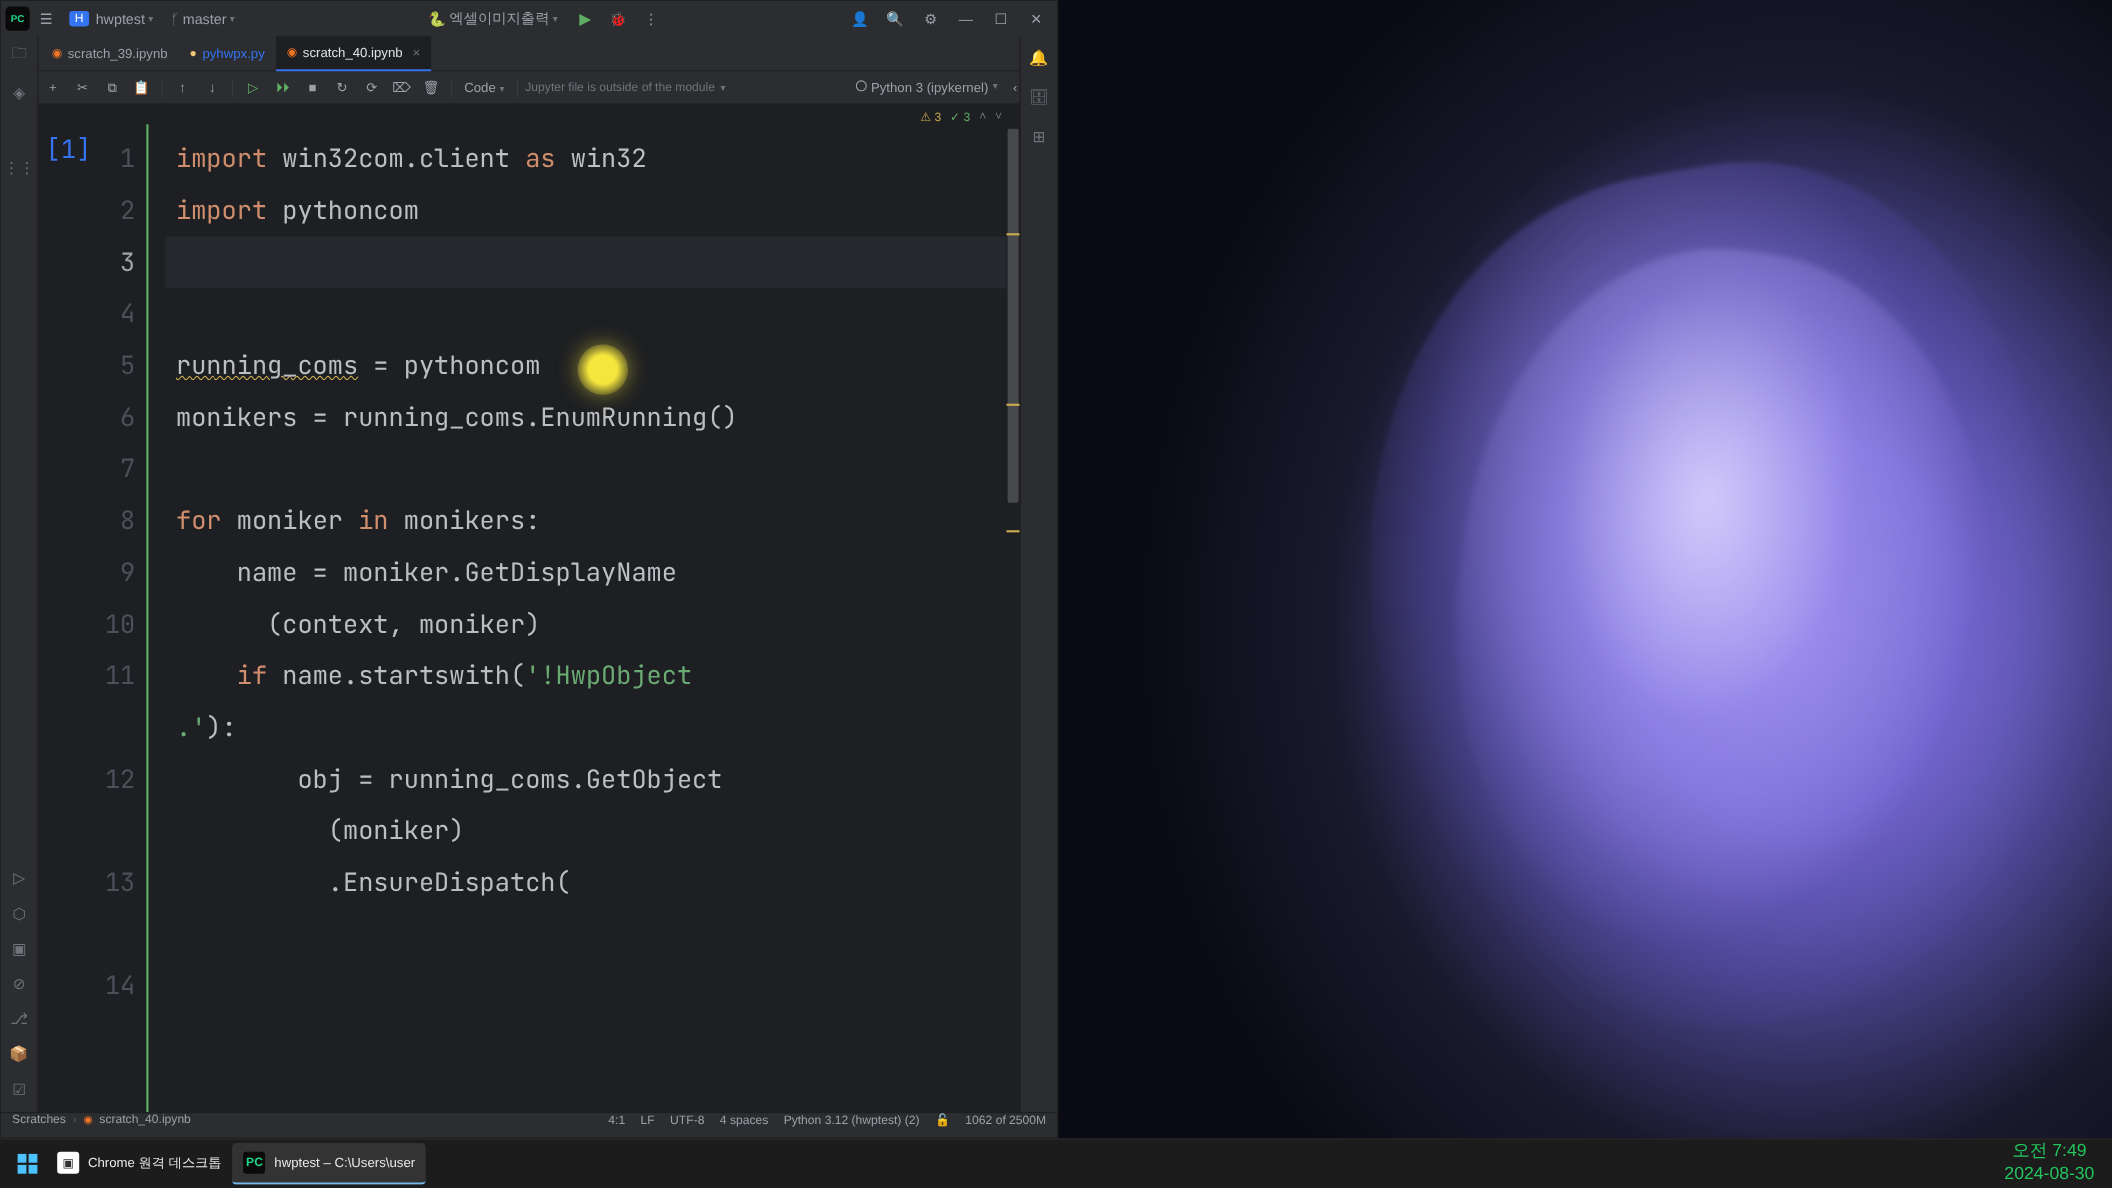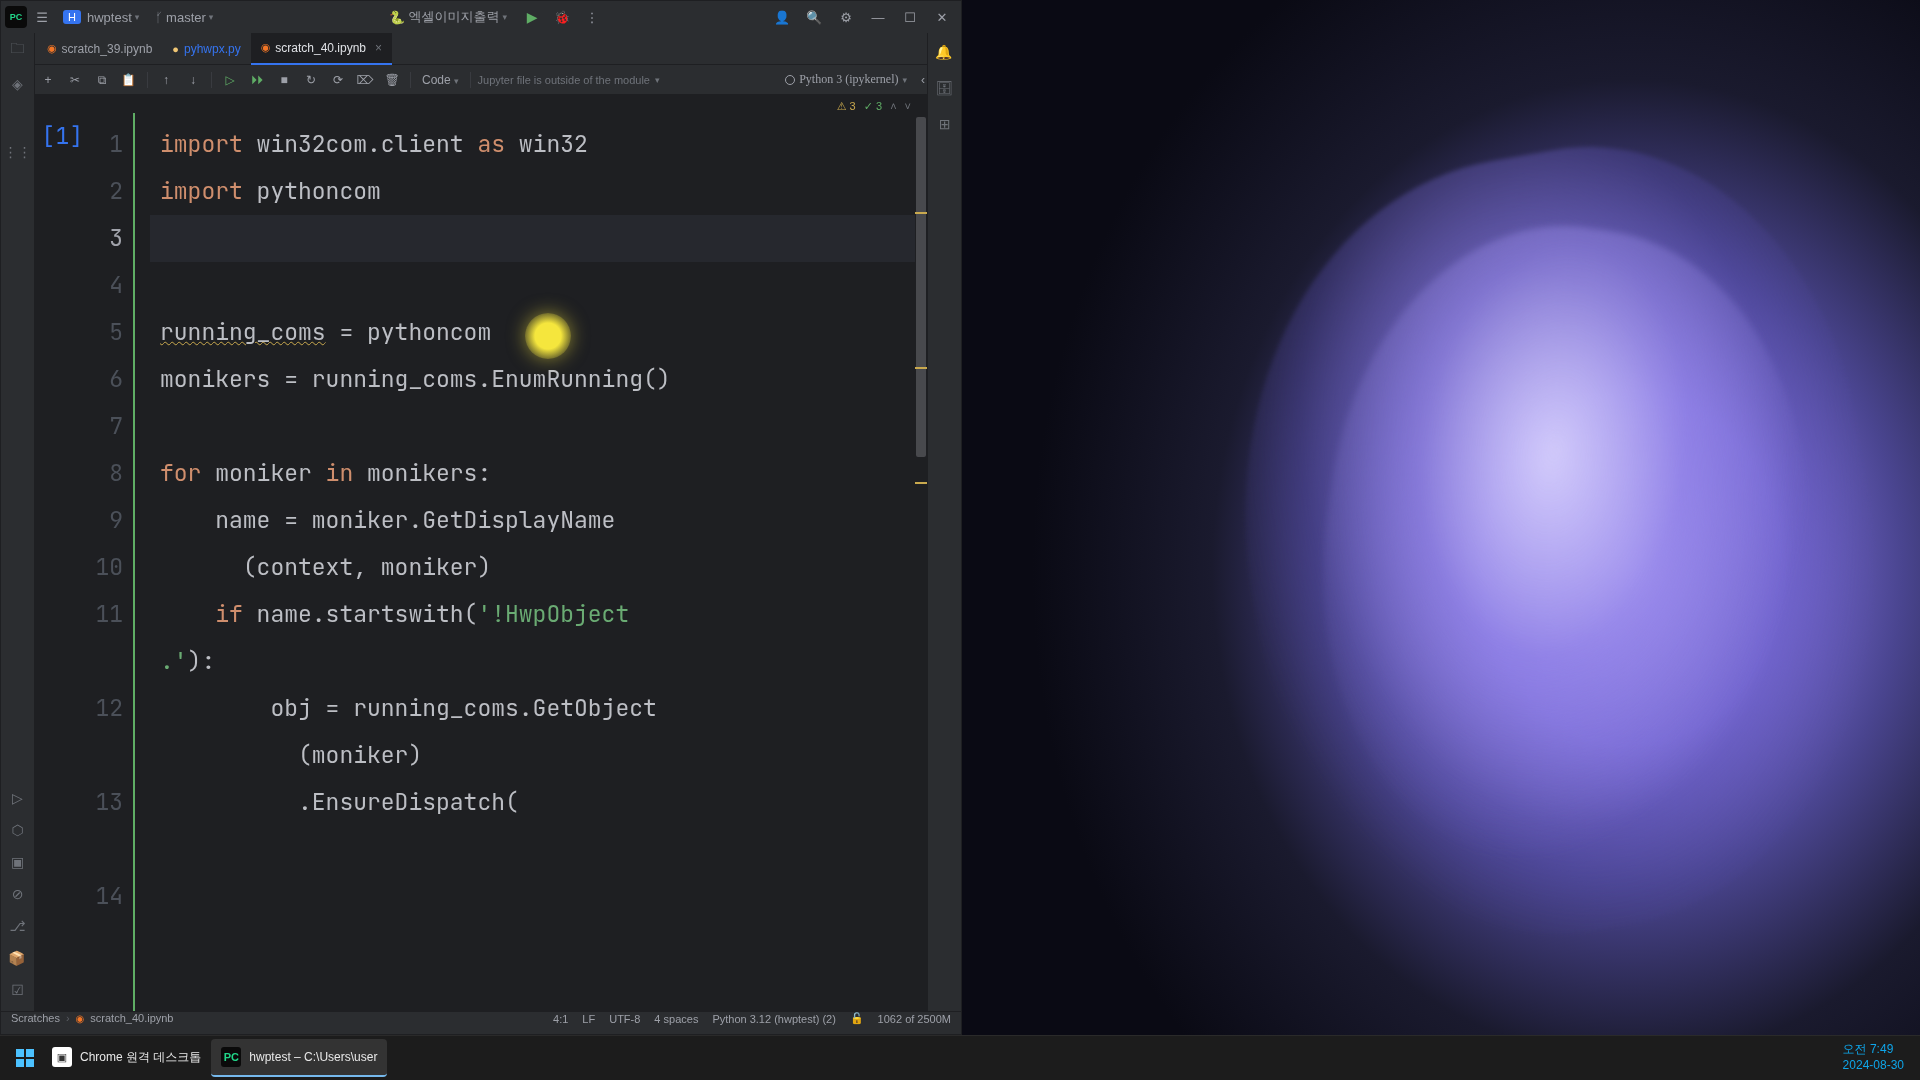--- a/index.html
+++ b/index.html
@@ -65,21 +65,21 @@
 .tab-name.modified { color: #3574f0; }
 .tab-close { margin-left: 4px; font-size: 12px; color: #6f737a; }
 .toolbar-row {
   height: 30px; background: #2b2d30; display: flex; align-items: center;
   border-bottom: 1px solid #1e1f22; padding-left: 36px; font-size: 12px;
   color: #9da0a8; gap: 5px;
 }
 .tool-btn { width: 22px; height: 22px; display: flex; align-items: center; justify-content: center; cursor: pointer; color: #9da0a8; border-radius: 3px; }
 .tool-sep { width: 1px; height: 16px; background: #393b40; margin: 0 2px; }
 .tool-text { padding: 2px 4px; cursor: pointer; }
-.kernel-ind { display: flex; align-items: center; gap: 4px; font-family: Liberation Serif, serif; }
+.kernel-ind { display: flex; align-items: flex-start; gap: 4px; }
 .kernel-dot { width: 10px; height: 10px; border-radius: 50%; border: 1.5px solid #9da0a8; }
 .jupyter-msg { color: #6f737a; font-size: 11px; }
 .left-rail {
   position: absolute; left: 0; top: 32px; width: 34px; height: calc(100% - 55px);
   background: #2b2d30; border-right: 1px solid #1e1f22;
   display: flex; flex-direction: column; align-items: center; padding-top: 6px; gap: 12px;
 }
 .rail-ico { width: 22px; height: 22px; display: flex; align-items: center; justify-content: center; cursor: pointer; color: #6f737a; font-size: 14px; }
 .rail-bottom { margin-top: auto; margin-bottom: 10px; display: flex; flex-direction: column; gap: 10px; }
 .right-rail {
@@ -148,21 +148,21 @@
   position: absolute; left: 0; bottom: 0; width: 100%; height: 45px;
   background: #1c1c1c; display: flex; align-items: center; padding: 0 8px;
   z-index: 100; border-top: 1px solid #2a2a2a;
 }
 .tb-start { width: 34px; height: 34px; display: flex; align-items: center; justify-content: center; cursor: pointer; }
 .win-logo { display: grid; grid-template: 1fr 1fr / 1fr 1fr; gap: 2px; width: 18px; height: 18px; }
 .win-logo div { background: #4cc2ff; }
 .task-item { height: 38px; padding: 0 10px; display: flex; align-items: center; gap: 8px; cursor: pointer; color: #e8e8e8; font-size: 12px; border-radius: 4px; border-bottom: 2px solid transparent;}
 .task-item.active { background: #333; border-bottom: 2px solid #76b9ed;}
 .task-ico { width: 20px; height: 20px; display: flex; align-items: center; justify-content: center; border-radius: 3px; font-size: 11px; }
-.systray { margin-left: auto; display: flex; align-items: center; color: #0ea5e9; font-size: 12px; text-align: left; padding-right: 8px; line-height: 1.3; }
+.systray { margin-left: auto; display: flex; align-items: center; color: #22c55e; font-size: 16px; text-align: center; padding-right: 8px; line-height: 1.3; }
 </style>
 </head>
 <body>
 
 <div class="desktop-bg"></div>
 
 <div class="ide">
 
   <div class="titlebar">
     <div class="tb-left">

